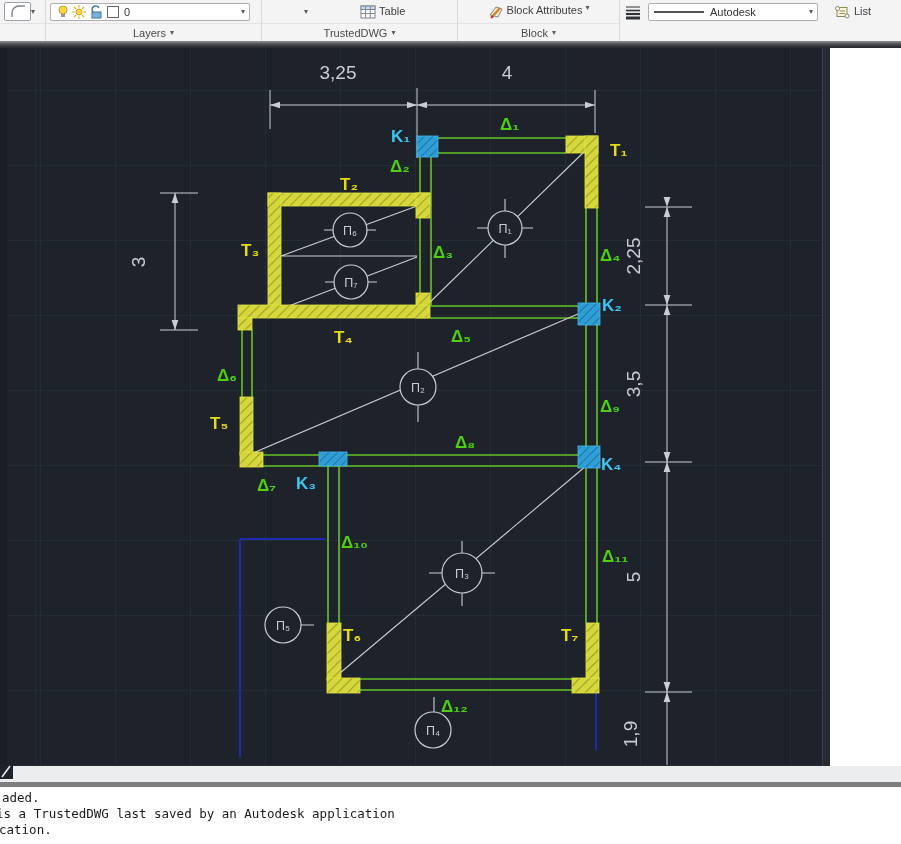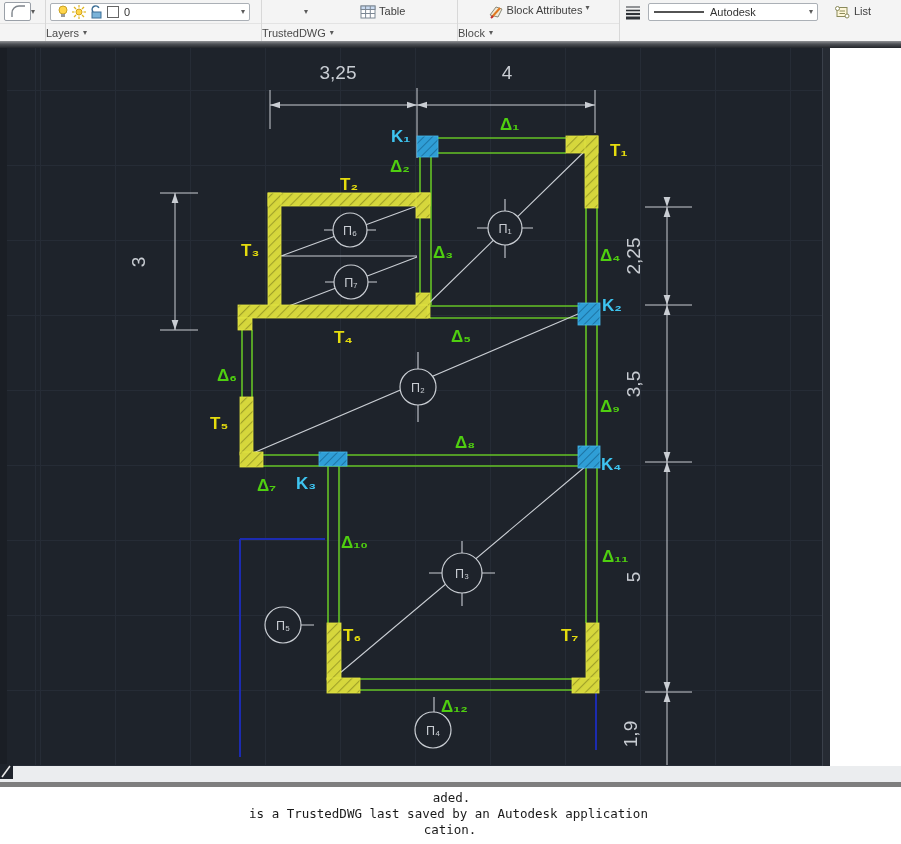--- a/index.html
+++ b/index.html
@@ -2,21 +2,21 @@
 <html><head>
 <meta charset="utf-8">
 <style>
   html,body{margin:0;padding:0;background:#fff;}
   #app{position:relative;width:901px;height:844px;overflow:hidden;font-family:"Liberation Sans",sans-serif;}
 
   
   .ribbon{position:absolute;left:0;top:0;width:901px;height:41px;background:#f4f4f4;display:flex;}
   .panel{height:41px;display:flex;flex-direction:column;border-right:1px solid #d8d8d8;box-sizing:border-box;}
   .panel .tools{height:24px;display:flex;align-items:center;padding:0 4px;box-sizing:border-box;}
-  .panel .plabel{height:17px;display:flex;align-items:center;
+  .panel .plabel{height:17px;display:flex;align-items:center;justify-content:center;
     font-size:11px;color:#4a4a4a;border-top:1px solid #e3e3e3;gap:4px;}
   .caret{font-size:8px;color:#5a5a5a;line-height:1;}
   .btnbox{display:flex;align-items:flex-start;gap:3px;font-size:11px;color:#3e3e3e;}
   .combo{display:flex;align-items:center;border:1px solid #abb0b6;background:#fff;border-radius:2px;
     height:18px;padding:0 4px;box-sizing:border-box;font-size:11px;color:#333;}
   .minibtn{display:flex;align-items:center;justify-content:center;border:1px solid #9aa0a8;background:#fff;
     border-radius:2px;height:19px;width:27px;box-sizing:border-box;}
   .darkband{position:absolute;left:0;top:41px;width:901px;height:7px;
     background:linear-gradient(#919396,#4c4f54 45%,#23262b);}
 
@@ -29,21 +29,21 @@
   .leftshade{position:absolute;left:0;top:0;width:7px;height:718px;background:#1a1e25;}
   .rightedge{position:absolute;right:0;top:0;width:7px;height:718px;background:#262b33;border-left:1px solid #3a404a;}
   .canvas svg{position:absolute;left:0;top:0;}
 
   
   .tabstrip{position:absolute;left:0;top:766px;width:901px;height:16px;background:#ebedef;}
   .slashpatch{position:absolute;left:0;top:764px;width:13px;height:15px;background:#1e232b;}
   .graybar{position:absolute;left:0;top:782px;width:901px;height:5px;background:#7e7e7e;}
   .cmd{position:absolute;left:0;top:787px;width:901px;height:57px;background:#ffffff;
     font-family:"DejaVu Sans Mono",monospace;font-size:12.5px;color:#1a1a1a;line-height:16px;padding:3px 0 0 2px;box-sizing:border-box;}
-  .cmd div{white-space:pre;text-align:center;}
+  .cmd div{white-space:pre;}
 </style>
 </head>
 <body>
 
 <div id="app">
 
   <div class="ribbon">
 
     <div class="panel" style="width:46px">
       <div class="tools">

